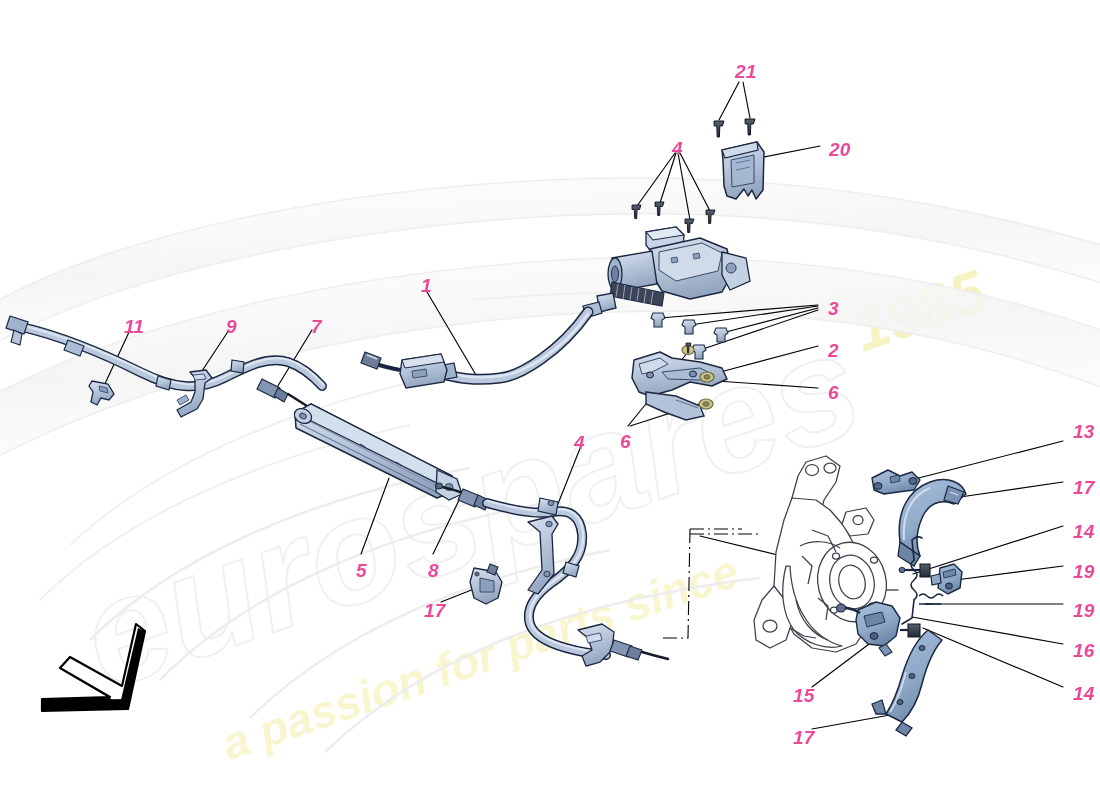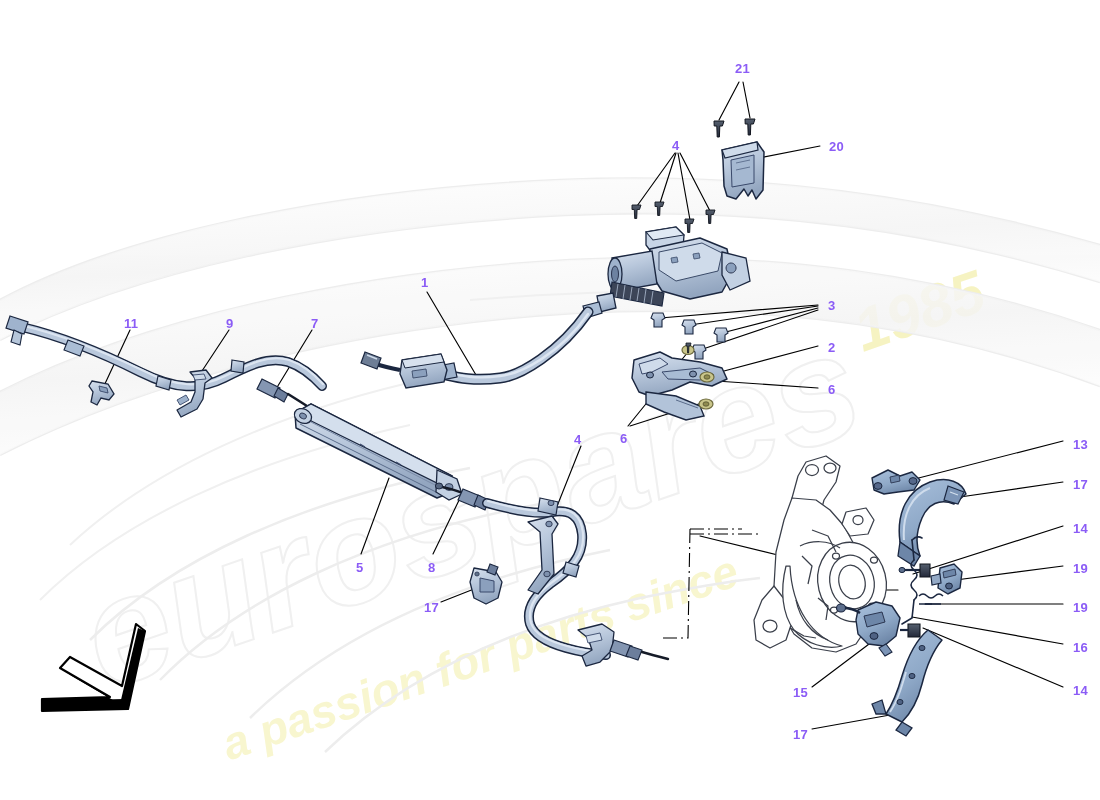--- a/index.html
+++ b/index.html
@@ -1,22 +1,22 @@
 <!DOCTYPE html>
 <html><head>
 <meta charset="utf-8">
 <title>Parking brake control parts diagram</title>
 <style>
   html,body{margin:0;padding:0;background:#fff;}
   body{width:1100px;height:800px;overflow:hidden;
        font-family:"Liberation Sans","DejaVu Sans",sans-serif;}
   #stage{position:relative;width:1100px;height:800px;background:#ffffff;overflow:hidden;}
   #stage svg.layer{position:absolute;left:0;top:0;width:1100px;height:800px;}
-  .callout{position:absolute;font-weight:bold;font-size:13px;color:#8b5cf6;
-           letter-spacing:0.2px;line-height:1;white-space:nowrap;}
+  .callout{position:absolute;font-weight:bold;font-size:19px;color:#ec4899;
+           letter-spacing:0.2px;line-height:1;white-space:nowrap;font-style:italic;}
   .wm{position:absolute;pointer-events:none;white-space:nowrap;}
   .wm-main{font-size:150px;font-weight:bold;font-style:italic;
            color:#ffffff;
            text-shadow:0 0 0 #fff;
            -webkit-text-stroke:2px #f0f0f0;
            transform:rotate(-19deg);transform-origin:left top;}
   .wm-sub{font-size:46px;font-weight:bold;font-style:italic;
           color:#f8f6cf;transform:rotate(-19deg);transform-origin:left top;}
   .wm-year{font-size:60px;font-weight:bold;font-style:italic;
            color:#f6f3c2;transform:rotate(-19deg);transform-origin:left top;}
@@ -478,21 +478,21 @@
   <div class="callout" style="left:828px; top:341px;">2</div>
   <div class="callout" style="left:828px; top:383px;">6</div>
   <div class="callout" style="left:620px; top:432px;">6</div>
   <div class="callout" style="left:124px; top:317px;">11</div>
   <div class="callout" style="left:226px; top:317px;">9</div>
   <div class="callout" style="left:311px; top:317px;">7</div>
   <div class="callout" style="left:356px; top:561px;">5</div>
   <div class="callout" style="left:428px; top:561px;">8</div>
   <div class="callout" style="left:574px; top:433px;">4</div>
   <div class="callout" style="left:424px; top:601px;">17</div>
-  <div class="callout" style="left:1073px; top:438px;">13</div>
+  <div class="callout" style="left:1073px; top:422px;">13</div>
   <div class="callout" style="left:1073px; top:478px;">17</div>
   <div class="callout" style="left:1073px; top:522px;">14</div>
   <div class="callout" style="left:1073px; top:562px;">19</div>
   <div class="callout" style="left:1073px; top:601px;text-align:center;">19</div>
   <div class="callout" style="left:1073px; top:641px;text-align:right;">16</div>
   <div class="callout" style="left:1073px; top:684px;">14</div>
   <div class="callout" style="left:793px; top:686px;">15</div>
   <div class="callout" style="left:793px; top:728px;">17</div>
 
 </div>

